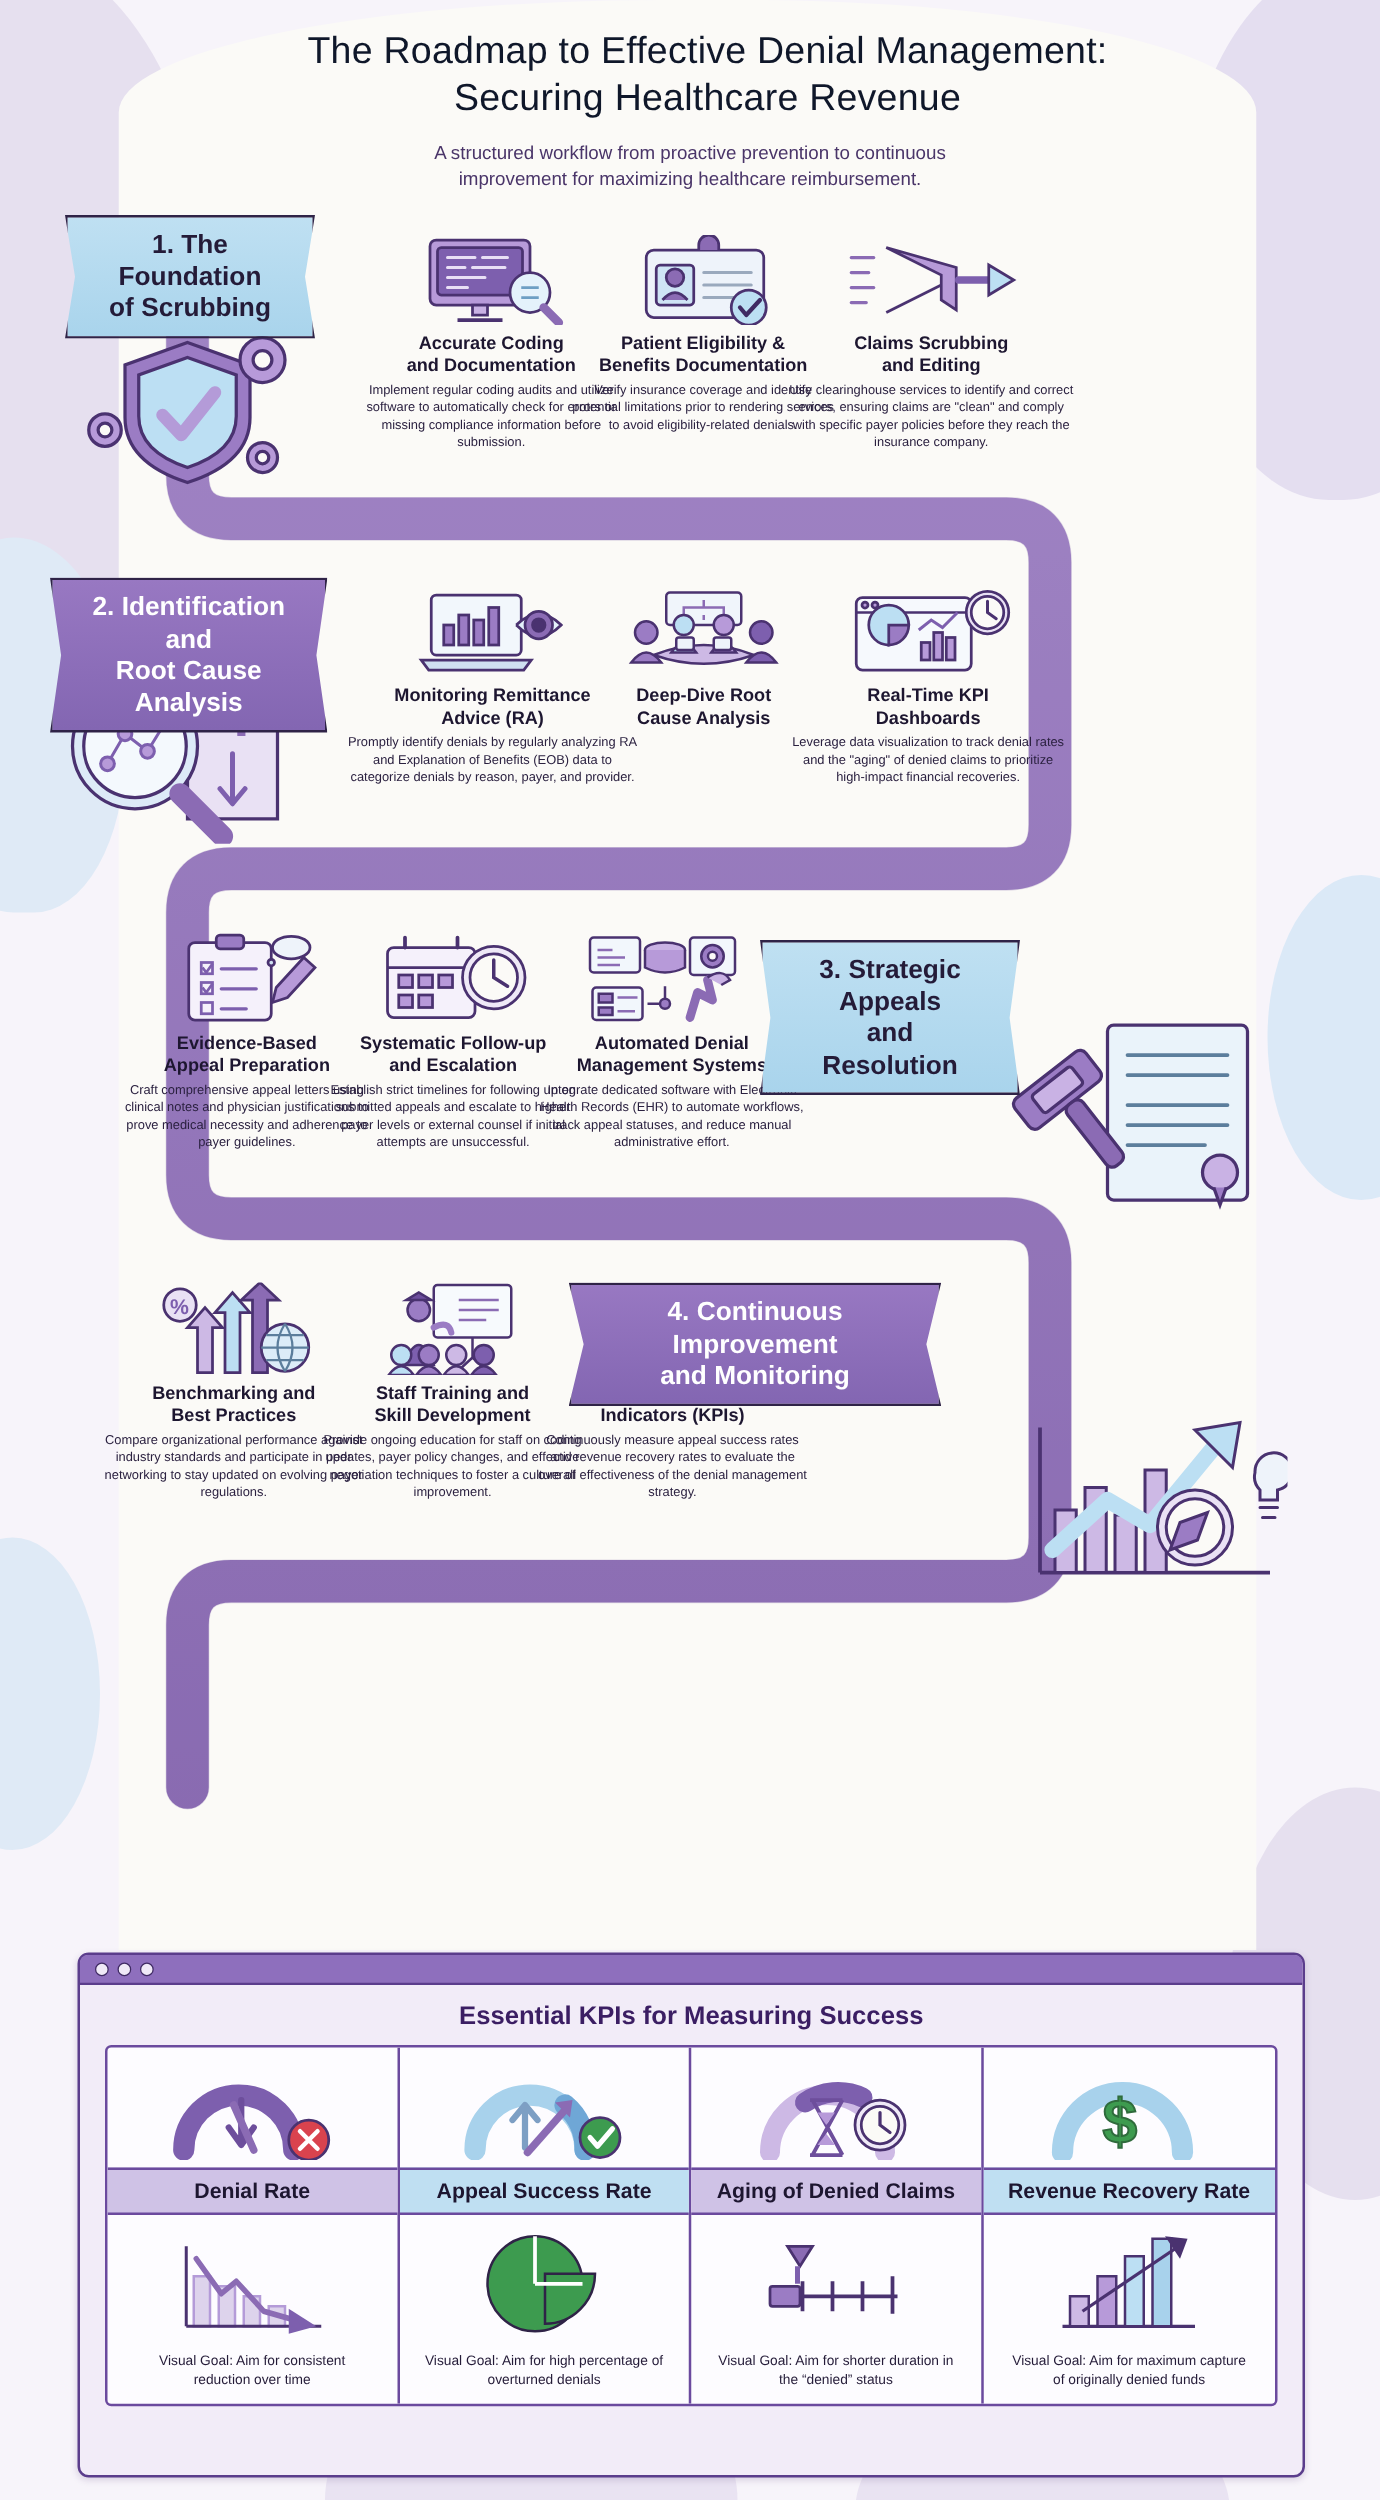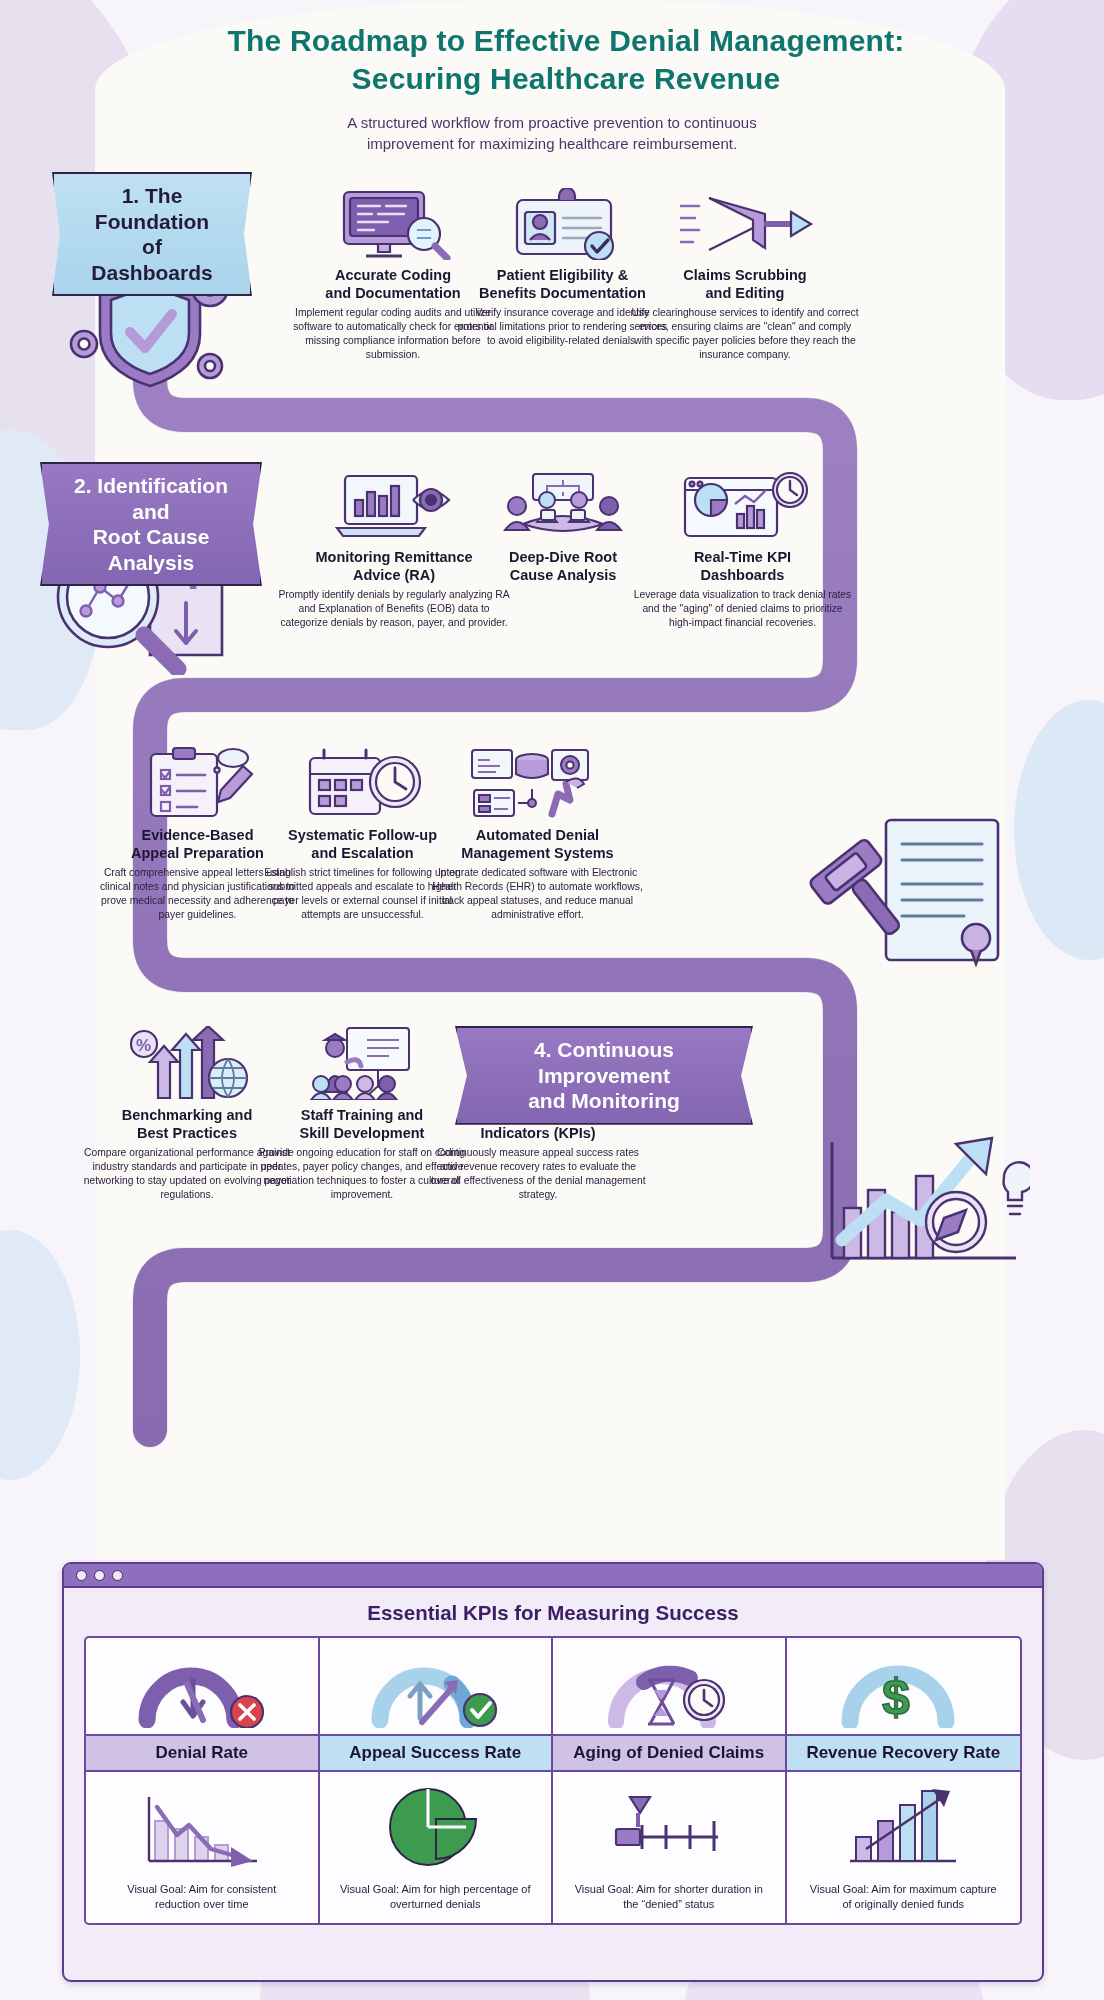--- a/index.html
+++ b/index.html
@@ -19,21 +19,21 @@
   .b3 { width: 170px; height: 300px; left: -70px; top: 430px; background: #dfeaf6; border-radius: 50% 55% 45% 50%; }
   .b4 { width: 150px; height: 260px; right: -60px; top: 700px; background: #dbe9f7; border-radius: 50%; }
   .b5 { width: 140px; height: 250px; left: -60px; top: 1230px; background: #dfeaf6; border-radius: 50%; }
   .b6 { width: 200px; height: 330px; right: -80px; top: 1430px; background: #e6e0ef; border-radius: 50%; }
   .b7 { width: 330px; height: 240px; left: 260px; bottom: -120px; background: #e9e3f2; border-radius: 50%; }
   .b8 { width: 300px; height: 200px; right: 120px; bottom: -110px; background: #e9e3f2; border-radius: 50%; }
   .paper { position: absolute; left: 95px; top: 0; width: 910px; height: 1560px; background: #fbfaf7; border-radius: 48% 45% 0 0 / 90px 90px 0 0; z-index: 0; }
 
   
   .header { position: absolute; left: 0; top: 22px; width: 100%; text-align: center; z-index: 5; }
-  .title { font-size: 30px; font-weight: bold; color: #0f766e; line-height: 1.28; letter-spacing: .2px; padding-left: 28px; }
+  .title { font-size: 30px; font-weight: normal; color: #0f172a; line-height: 1.28; letter-spacing: .2px; padding-left: 28px; }
   .subtitle { margin-top: 13px; font-size: 15px; color: #4a3569; line-height: 1.42; }
 
   
   .road { position: absolute; inset: 0; z-index: 1; }
 
   
   .banner {
     position: absolute; z-index: 6;
     padding: 9px 30px;
     font-size: 21px; font-weight: bold; line-height: 1.22;
@@ -127,21 +127,21 @@
     <path d="M150,230 L150,380 Q150,415 185,415 L805,415 Q840,415 840,450 L840,660 Q840,695 805,695
              L185,695 Q150,695 150,730 L150,940 Q150,975 185,975 L805,975 Q840,975 840,1010
              L840,1230 Q840,1265 805,1265 L185,1265 Q150,1265 150,1300 L150,1430" fill="none" stroke="url(#roadg)" stroke-width="34" stroke-linecap="round" opacity=".95"></path>
     <path d="M150,230 L150,380 Q150,415 185,415 L805,415 Q840,415 840,450 L840,660 Q840,695 805,695
              L185,695 Q150,695 150,730 L150,940 Q150,975 185,975 L805,975 Q840,975 840,1010
              L840,1230 Q840,1265 805,1265 L185,1265 Q150,1265 150,1300 L150,1430" fill="none" stroke="#6d4e9c" stroke-width="35" stroke-linecap="round" opacity=".2"></path>
   </svg>
 
   <div class="banner blue" id="banner-1">
     <div>1. The Foundation</div>
-    <div>of Dashboards</div>
+    <div>of Scrubbing</div>
   </div>
 
   <svg class="bigicon" style="left:50px;top:248px" width="200" height="145" viewBox="0 0 200 145">
     <g stroke="#4a3270" stroke-width="2.6" fill="none">
       <path d="M100,26 L150,44 V86 Q150,122 100,138 Q50,122 50,86 V44 Z" fill="#9b7cc4"></path>
       <path d="M100,38 L139,52 V85 Q139,113 100,126 Q61,113 61,85 V52 Z" fill="#bcdff3"></path>
       <path d="M80,84 L95,100 L122,66" stroke="#b49bd8" stroke-width="10" stroke-linecap="round" stroke-linejoin="round"></path>
       <circle cx="160" cy="40" r="18" fill="#b79ad9"></circle>
         <circle cx="160" cy="40" r="7.5" fill="#fbfaf7"></circle>
       <circle cx="34" cy="96" r="13" fill="#b79ad9"></circle>
@@ -328,20 +328,24 @@
         </g>
       </svg>
     </div>
     <h3>
       <span>Real-Time KPI</span><br>
       <span>Dashboards</span>
     </h3>
     <p>Leverage data visualization to track denial rates and the "aging" of denied claims to prioritize high-impact financial recoveries.</p>
   </div>
 
+  <div class="banner blue" id="banner-3">
+    <div>3. Strategic Appeals</div>
+    <div>and Resolution</div>
+  </div>
 
   <svg class="bigicon" style="left:790px;top:800px" width="230" height="185" viewBox="0 0 230 185">
     <g stroke="#4a3270" stroke-width="2.6" fill="none">
       <rect x="96" y="20" width="112" height="140" rx="5" fill="#eaf3fa"></rect>
       <g stroke="#5c7e9c" stroke-width="3" stroke-linecap="round">
         <path d="M112,44h80M112,60h80M112,84h80M112,100h80M112,116h62"></path>
       </g>
       <circle cx="186" cy="138" r="14" fill="#c9b2e4"></circle>
         <path d="M181,150 l5,14 l5,-14" fill="#9b7cc4"></path>
       <g transform="rotate(-38 68 84)">

